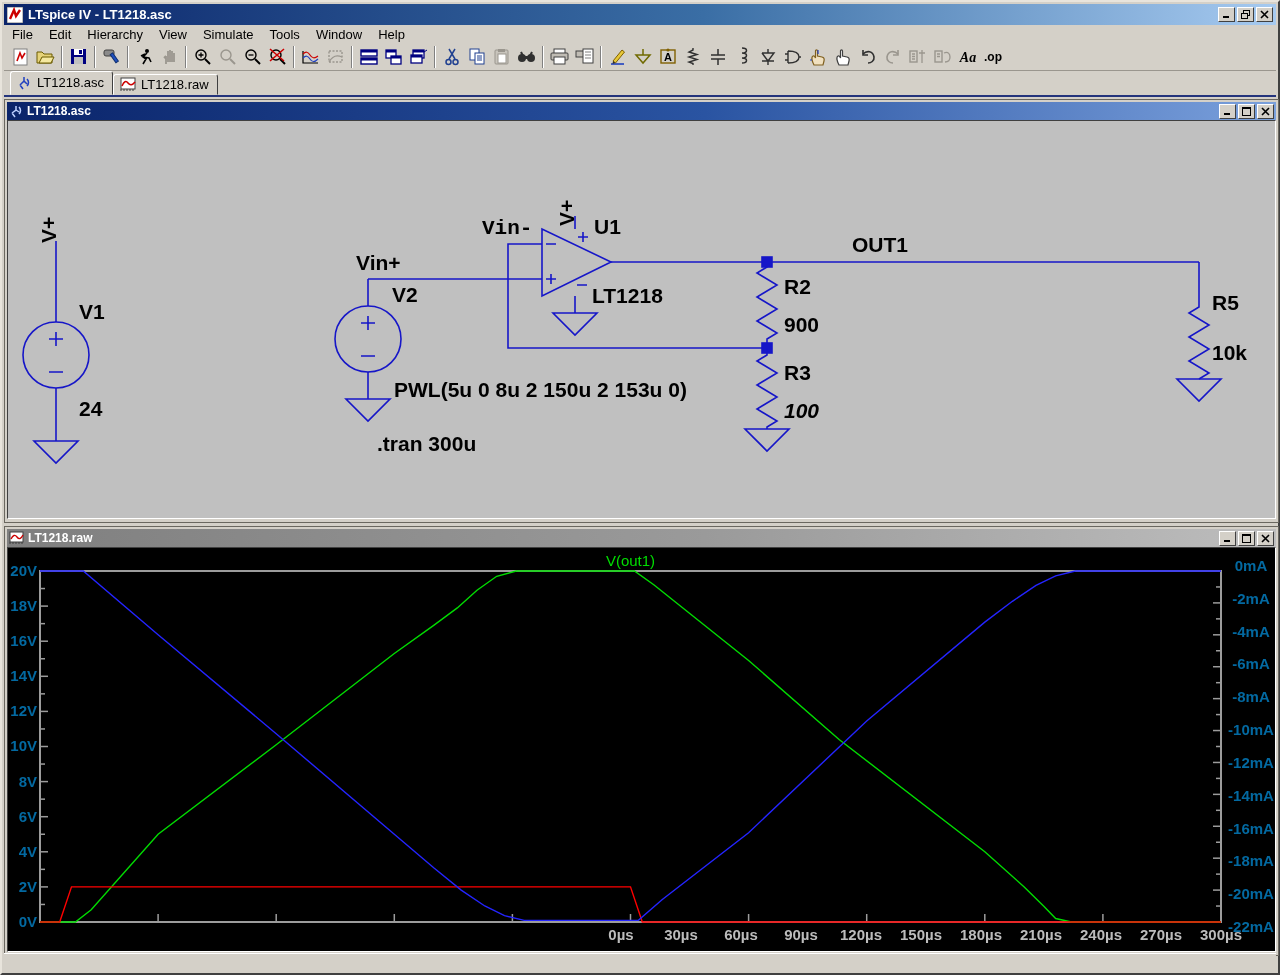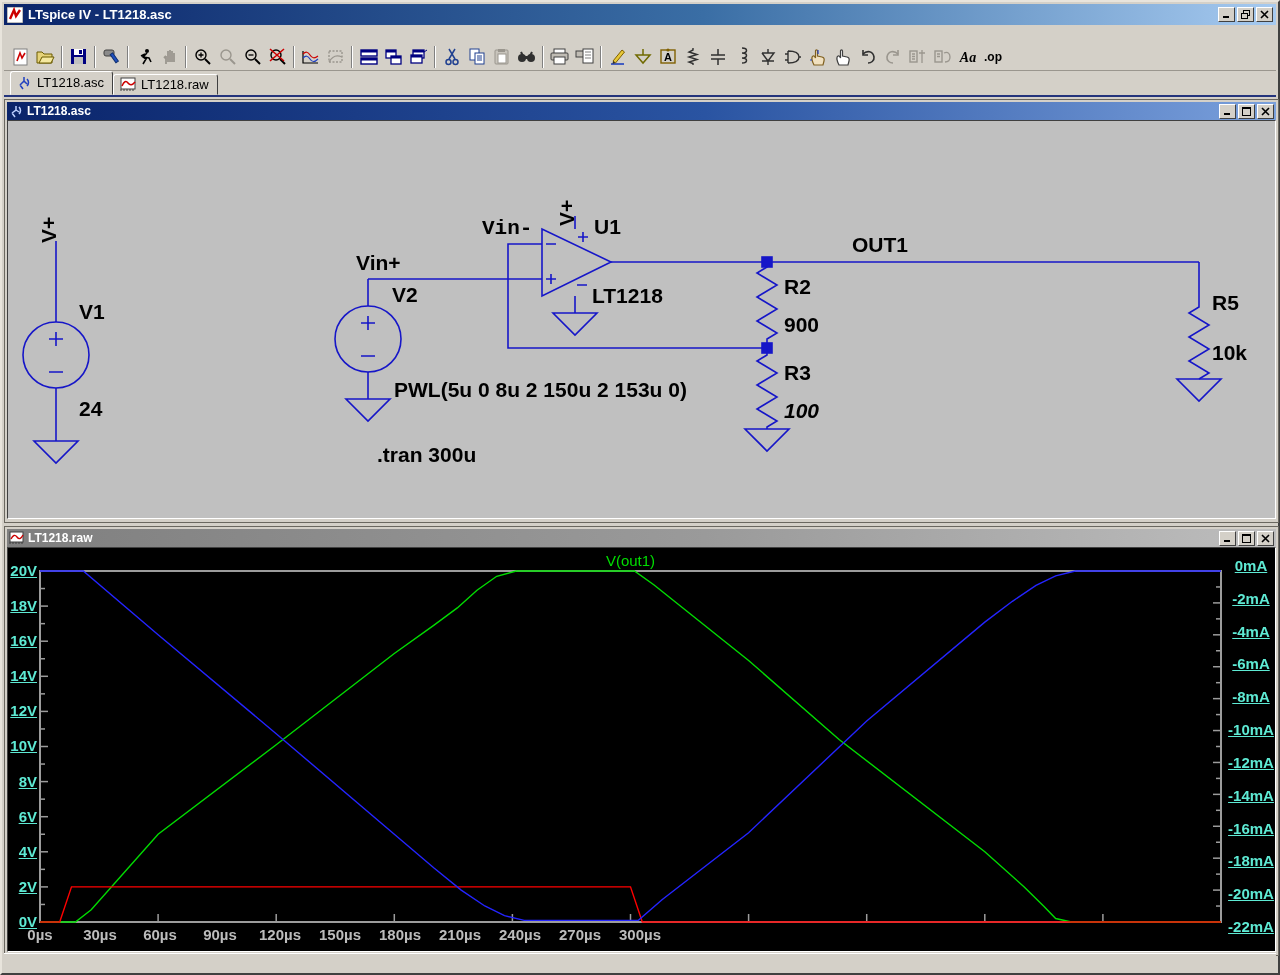--- a/index.html
+++ b/index.html
@@ -45,24 +45,24 @@
 
   .sch-client { background:#c0c0c0; height:399px; }
   .wave-client { background:#000; height:405px; }
 
   
   .lab { position:absolute; font-weight:bold; font-size:21px; color:#000; white-space:nowrap; line-height:1; }
   .lab.rot { transform:rotate(-90deg); transform-origin:top left; }
 
   
   .axis-col { position:absolute; display:flex; flex-direction:column; justify-content:space-between; }
-  .axis-col span { height:16px; line-height:16px; font-size:15px; font-weight:bold; color:#5eead4; white-space:nowrap;text-decoration:underline; }
+  .axis-col span { height:16px; line-height:16px; font-size:15px; font-weight:bold; color:#0369a1; white-space:nowrap; }
   .axis-left { left:0; width:29px; top:15px; height:367px; text-align:right; }
   .axis-right { left:1217px; width:52px; top:10px; height:377px; text-align:center; }
-  .axis-x { position:absolute; left:2px; top:378px; width:1241px; display:flex; justify-content:flex-start; }
+  .axis-x { position:absolute; left:2px; top:378px; width:1241px; display:flex; justify-content:flex-end; }
   .axis-x span { width:60px; text-align:center; font-size:15px; font-weight:bold; color:#bcbcbc; }
   .trace-row { position:absolute; left:32px; top:4px; width:1181px; display:flex; }
   .trace-row span { flex:1; text-align:center; font-size:15px; font-weight:normal; }
 
   .statusbar { position:absolute; left:2px; bottom:2px; right:2px; height:18px; background:#d4d0c8;
     border-top:1px solid #fff; font-size:12px; color:#000; padding:2px 6px; }
 
   svg { display:block; }
 </style>
 </head>
@@ -91,20 +91,31 @@
           </svg>
         </span>
       <span class="winbtn">
           <svg width="9" height="9">
             <path d="M1 1 L8 8 M8 1 L1 8" stroke="#000" stroke-width="1.6"></path>
           </svg>
         </span>
     </span>
   </div>
 
+  <div class="menubar">
+
+  <span class="menu-item">File</span>
+      <span class="menu-item">Edit</span>
+      <span class="menu-item">Hierarchy</span>
+      <span class="menu-item">View</span>
+      <span class="menu-item">Simulate</span>
+      <span class="menu-item">Tools</span>
+      <span class="menu-item">Window</span>
+      <span class="menu-item">Help</span>
+    </div>
 
   <div class="toolbar">
     <span class="tbi">
         <svg width="18" height="18">
           <rect x="2" y="1" width="13" height="16" fill="#fff" stroke="#808080"></rect>
           <path d="M5 13 L8 5 L10 10 L13 5" stroke="#cc0000" stroke-width="1.6" fill="none"></path>
         </svg>
       </span>
     <span class="tbi">
         <svg width="19" height="18">
@@ -426,21 +437,21 @@
         <polyline points="1191,182 1191,186 1181,192 1201,204 1181,216 1201,228 1181,240 1201,252 1191,258"></polyline>
         <path d="M1169 258 L1213 258 L1191 280 Z"></path>
       </svg>
 
       <div class="lab rot" style="left:30px; top:122px;">V+</div>
       <div class="lab" style="left:71px; top:180px;">V1</div>
       <div class="lab" style="left:71px; top:277px;">24</div>
       <div class="lab" style="left:348px; top:131px;">Vin+</div>
       <div class="lab" style="left:384px; top:163px;">V2</div>
       <div class="lab" style="left:386px; top:258px;text-align:center;">PWL(5u 0 8u 2 150u 2 153u 0)</div>
-      <div class="lab" style="left:369px; top:323px;">.tran 300u</div>
+      <div class="lab" style="left:369px; top:312px;">.tran 300u</div>
       <div class="lab" style="left:474px; top:97px;font-family:Liberation Mono, monospace;">Vin-</div>
       <div class="lab rot" style="left:548px; top:105px;">V+</div>
       <div class="lab" style="left:586px; top:95px;">U1</div>
       <div class="lab" style="left:584px; top:164px;">LT1218</div>
       <div class="lab" style="left:844px; top:113px;">OUT1</div>
       <div class="lab" style="left:776px; top:155px;">R2</div>
       <div class="lab" style="left:776px; top:193px;">900</div>
       <div class="lab" style="left:776px; top:241px;">R3</div>
       <div class="lab" style="left:776px; top:279px;font-style:italic;">100</div>
       <div class="lab" style="left:1204px; top:171px;text-align:center;">R5</div>

